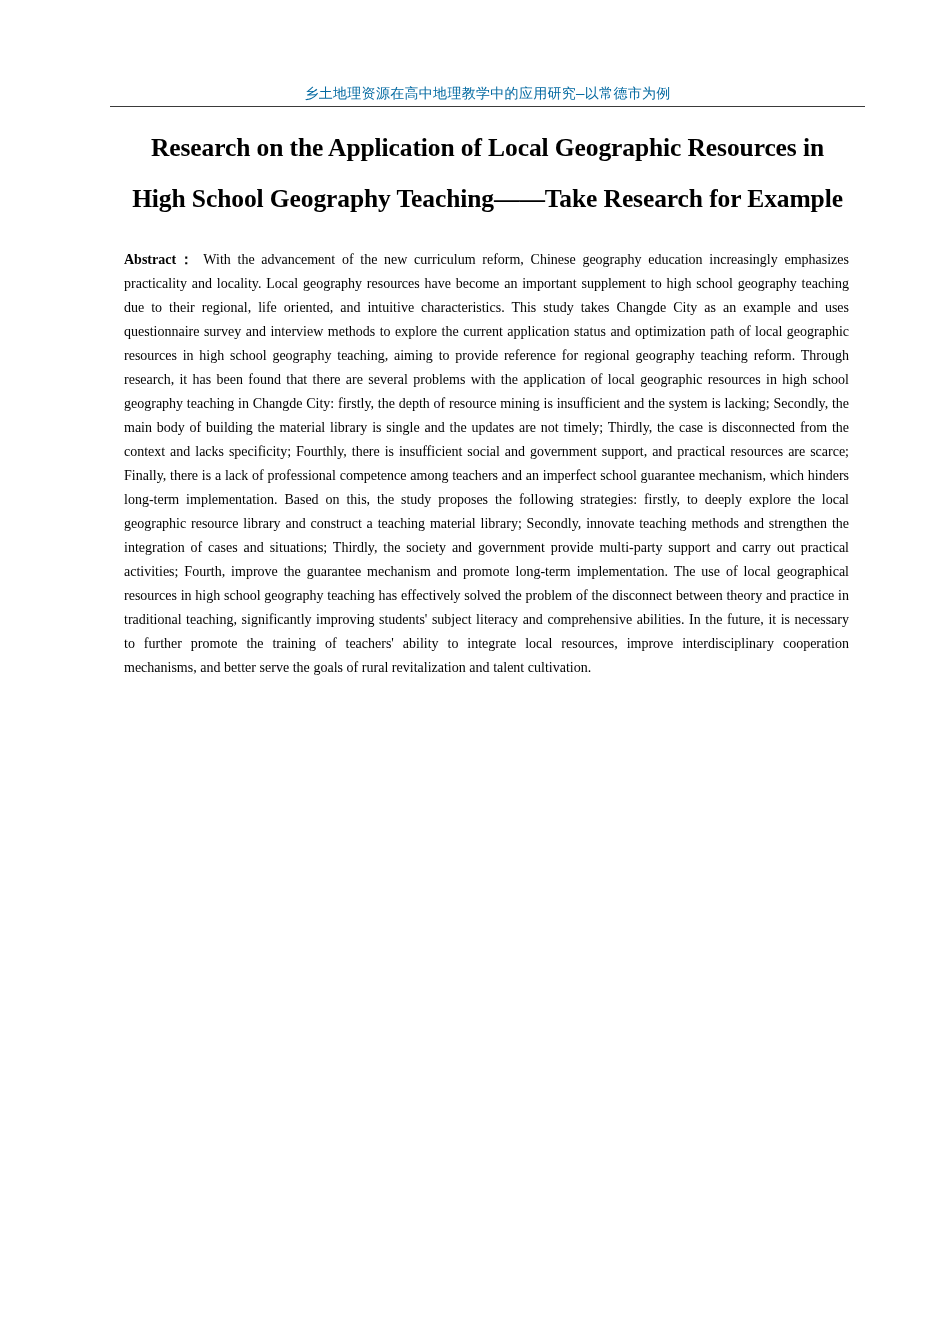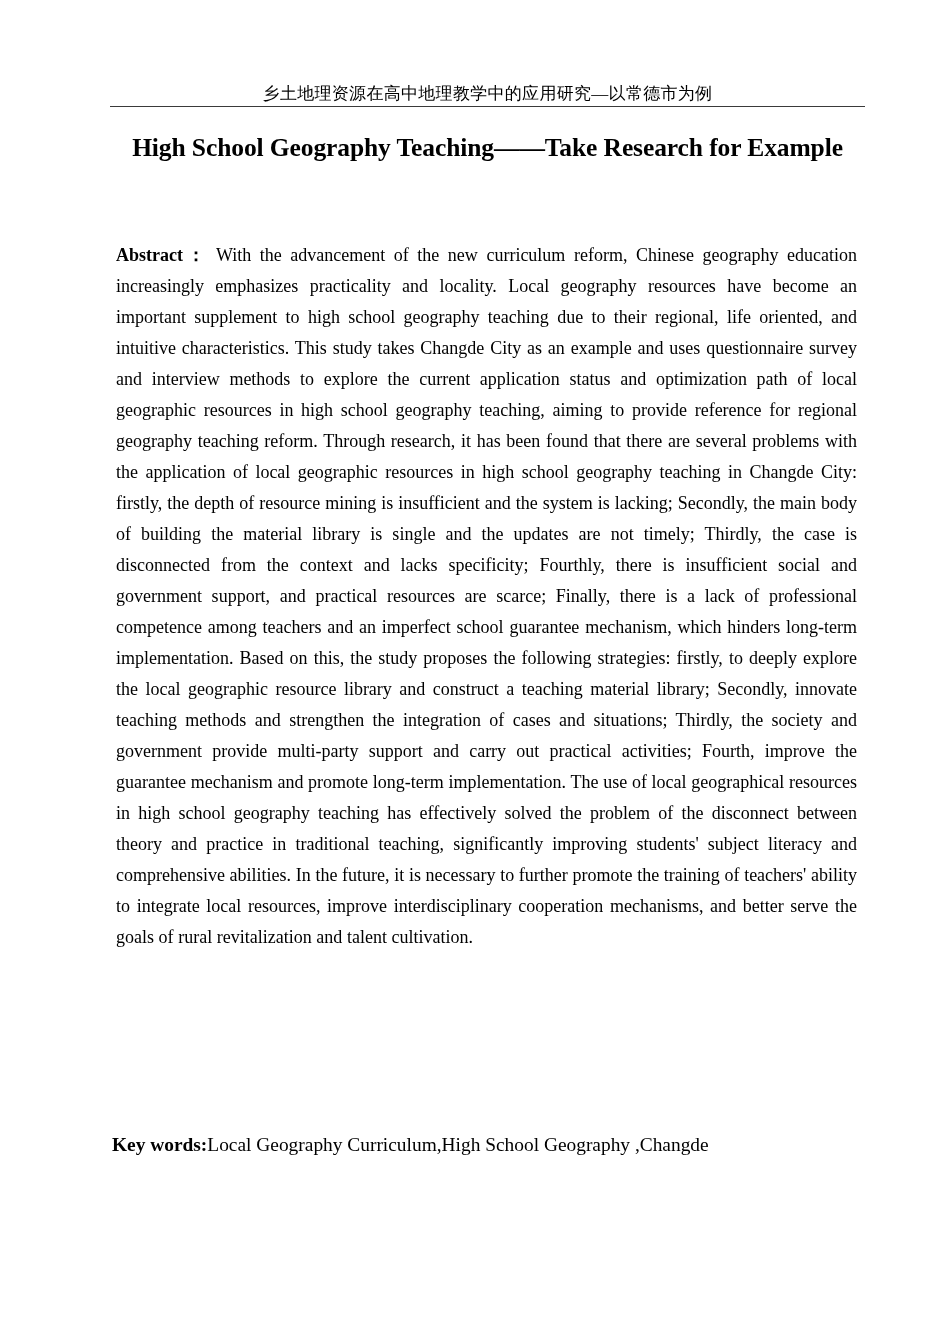--- a/index.html
+++ b/index.html
@@ -28,25 +28,25 @@
   
   .header-zone {
     position: absolute;
     left: 110px;
     top: 84px;
     width: 755px;
   }
 
   .header-text {
     text-align: center;
-    font-family: Liberation Serif, serif;
-    font-size: 17px;
+    font-family: Liberation Mono, monospace;
+    font-size: 14px;
     line-height: 20px;
     letter-spacing: 0.3px;
-    color: #000000;
+    color: #0369a1;
     white-space: nowrap;
   }
 
   .header-rule {
     margin-top: 2px;
     border-top: 1.6px solid #3a3a3a;
     width: 100%;
     height: 0;
   }
 
@@ -70,23 +70,23 @@
 
   
   .abstract-block {
     position: absolute;
     left: 112px;
     top: 236px;
     width: 749px;
   }
 
   .abstract-para {
-    margin: 4px;
-    font-size: 18px;
-    line-height: 31px;
+    margin: 12px;
+    font-size: 14px;
+    line-height: 24px;
     text-align: justify;
     text-justify: inter-word;
     text-align-last: left;
     word-spacing: 0.1px;
   }
 
   .abstract-label {
     font-weight: bold;
   }
 
@@ -125,23 +125,23 @@
 <body>
 
 <div class="page">
 
   <div class="header-zone">
     <div class="header-text">乡土地理资源在高中地理教学中的应用研究—以常德市为例</div>
     <div class="header-rule"></div>
   </div>
 
   <div class="title-block">
+    <div class="title-line">Research on the Application of Local Geographic Resources in</div>
     <div class="title-line">High School Geography Teaching——Take Research for Example</div>
   </div>
 
   <div class="abstract-block">
     <p class="abstract-para"><span class="abstract-label">Abstract：</span><span class="abstract-gap"></span><span>With the advancement of the new curriculum reform, Chinese geography education increasingly emphasizes practicality and locality. Local geography resources have become an important supplement to high school geography teaching due to their regional, life oriented, and intuitive characteristics. This study takes Changde City as an example and uses questionnaire survey and interview methods to explore the current application status and optimization path of local geographic resources in high school geography teaching, aiming to provide reference for regional geography teaching reform. Through research, it has been found that there are several problems with the application of local geographic resources in high school geography teaching in Changde City: firstly, the depth of resource mining is insufficient and the system is lacking; Secondly, the main body of building the material library is single and the updates are not timely; Thirdly, the case is disconnected from the context and lacks specificity; Fourthly, there is insufficient social and government support, and practical resources are scarce; Finally, there is a lack of professional competence among teachers and an imperfect school guarantee mechanism, which hinders long-term implementation. Based on this, the study proposes the following strategies: firstly, to deeply explore the local geographic resource library and construct a teaching material library; Secondly, innovate teaching methods and strengthen the integration of cases and situations; Thirdly, the society and government provide multi-party support and carry out practical activities; Fourth, improve the guarantee mechanism and promote long-term implementation. The use of local geographical resources in high school geography teaching has effectively solved the problem of the disconnect between theory and practice in traditional teaching, significantly improving students' subject literacy and comprehensive abilities. In the future, it is necessary to further promote the training of teachers' ability to integrate local resources, improve interdisciplinary cooperation mechanisms, and better serve the goals of rural revitalization and talent cultivation.</span></p>
   </div>
 
-  <div class="keywords-line"><span class="keywords-label">Key words:</span><span>Local Geography Curriculum,High School Geography ,Changde</span></div>
 
 
 </div>
 
 </body></html>

